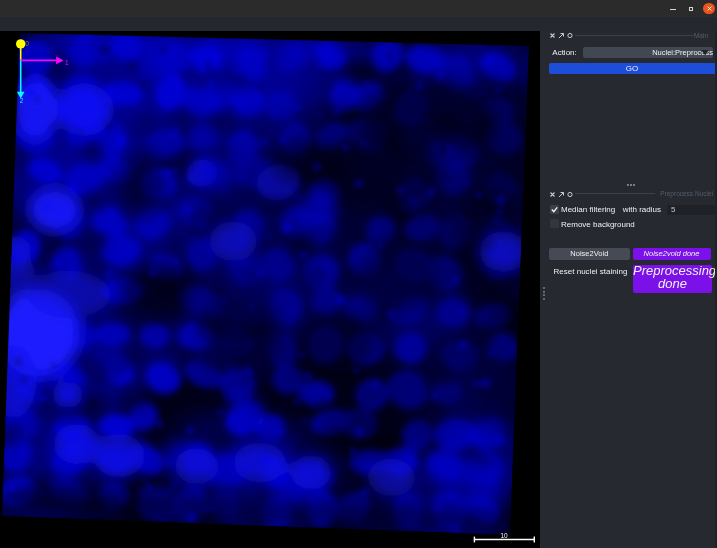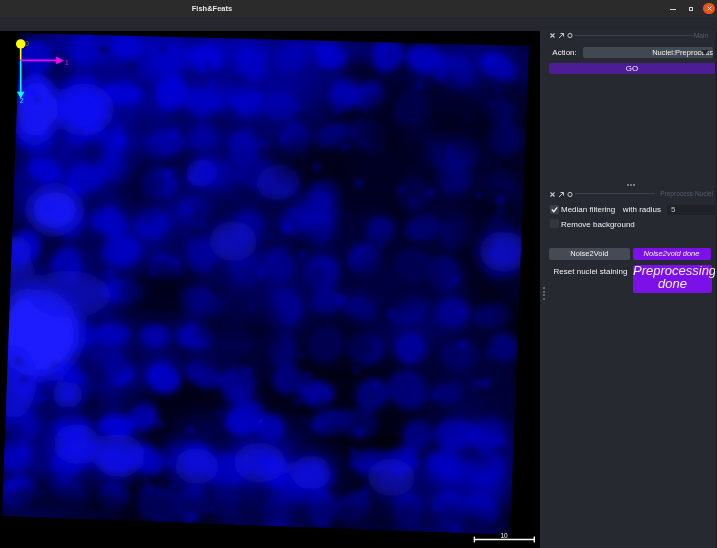--- a/index.html
+++ b/index.html
@@ -14,21 +14,20 @@
   #panel{position:absolute;left:540px;top:31px;width:177px;height:517px;background:#262930;overflow:hidden;}
   .dimtxt{position:absolute;color:#565d68;font-size:6.5px;white-space:nowrap;}
   .btn{position:absolute;background:#414851;color:#f0f1f2;font-size:8px;text-align:center;border-radius:2px;}
   .purple{background:#7b10e8;font-style:italic;}
   .cb{position:absolute;width:9px;height:9px;background:#3b4048;border-radius:1.5px;}
   .lbl{position:absolute;color:#f0f1f2;font-size:8px;white-space:nowrap;}
 </style>
 </head>
 <body>
 <div id="titlebar">
-  <div id="title">Fish&amp;Feats</div>
 
   <div class="abs" style="left:669.5px;top:9px;width:6px;height:1px;background:#d9d7d4;"></div>
   <div class="abs" style="left:688.5px;top:6.5px;width:4px;height:4px;border:1px solid #d9d7d4;"></div>
   <div class="abs" style="left:703px;top:2.5px;width:11.5px;height:11.5px;border-radius:50%;background:#e9541f;"></div>
   <svg class="abs" style="left:705.5px;top:5px;" width="7" height="7" viewBox="0 0 7 7">
     <path d="M1.6 1.6 L5.4 5.4 M5.4 1.6 L1.6 5.4" stroke="#fff" stroke-width="0.9"></path>
   </svg>
 </div>
 <div id="strip"></div>
 
@@ -662,21 +661,21 @@
   </svg>
   <div class="abs" style="left:34.6px;top:3.5px;width:119px;height:1px;background:#3c4048;"></div>
   <div class="dimtxt" style="right:9px;top:0.5px;">Main</div>
 
   <div class="lbl" style="left:12.3px;top:17px;">Action:</div>
   <div class="btn" style="left:43px;top:15.5px;width:130px;height:11px;line-height:11px;text-align:right;padding-left:7px;font-size:7.5px;">Nuclei:Preprocess
     <svg class="abs" style="right:4px;top:3.5px" width="8" height="5" viewBox="0 0 8 5">
         <path d="M0 0 L8 0 L4 5 Z" fill="#21252b"></path>
       </svg>
   </div>
-  <div class="btn" style="left:8.6px;top:31.6px;width:167px;height:11px;line-height:11px;background:#4c1d95;">GO</div>
+  <div class="btn" style="left:8.6px;top:31.6px;width:167px;height:11px;line-height:11px;background:#1d4ed8;">GO</div>
 
   <div class="abs" style="left:87.4px;top:152.5px;width:2px;height:2px;border-radius:50%;background:#94979c;"></div>
   <div class="abs" style="left:90.4px;top:152.5px;width:2px;height:2px;border-radius:50%;background:#94979c;"></div>
   <div class="abs" style="left:93.4px;top:152.5px;width:2px;height:2px;border-radius:50%;background:#94979c;"></div>
 
   <svg class="abs" style="left:9px;top:159.5px" width="26" height="8" viewBox="0 0 26 8">
     <path d="M1.5 1.5 L5.5 5.5 M5.5 1.5 L1.5 5.5" stroke="#c8cace" stroke-width="1.1"></path>
     <path d="M10 6 L14.5 1.5 M11.5 1.5 h3 v3" stroke="#c8cace" stroke-width="1" fill="none"></path>
     <circle cx="21" cy="3.5" r="2.1" stroke="#c8cace" stroke-width="1" fill="none"></circle>
   </svg>

